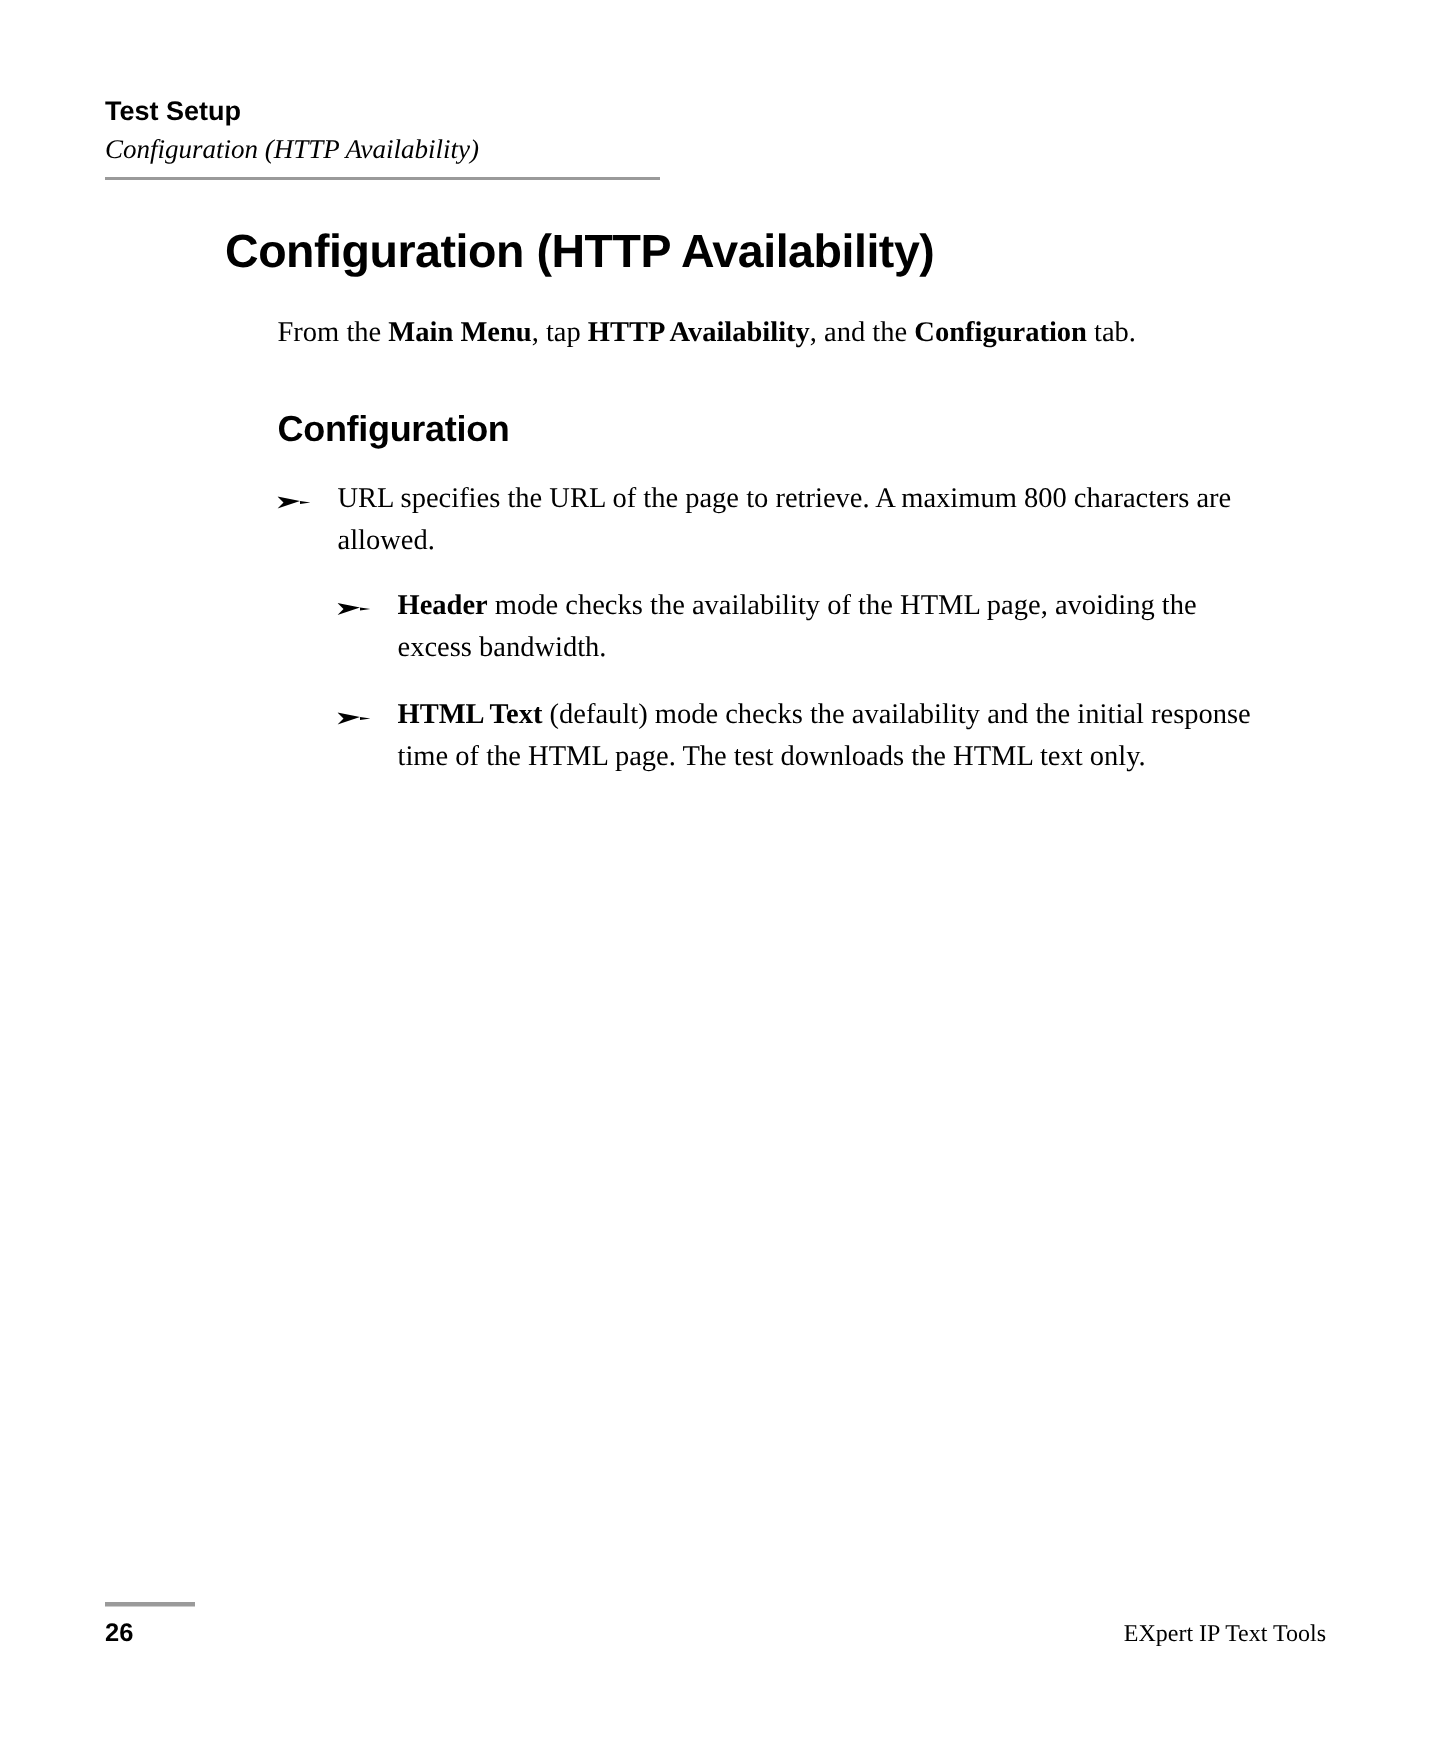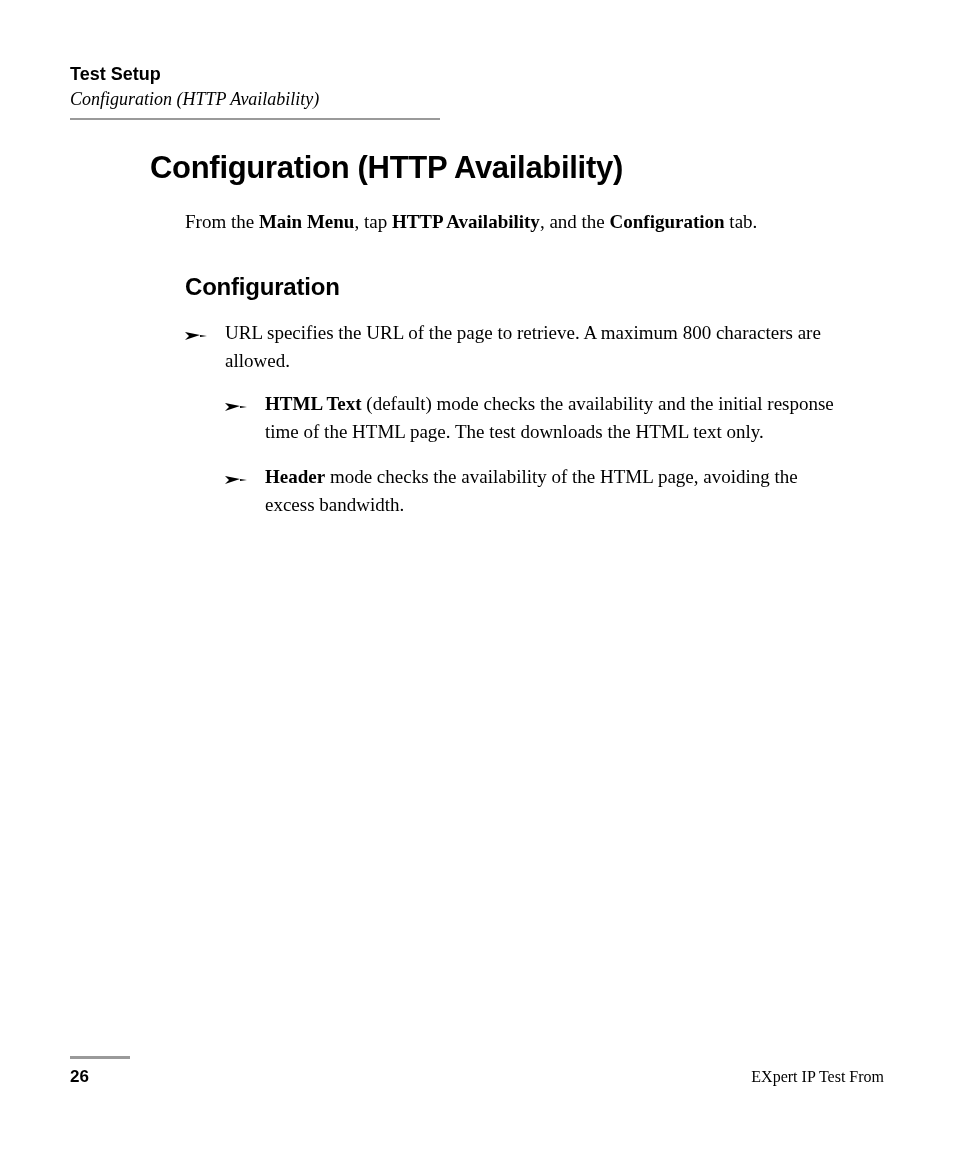--- a/index.html
+++ b/index.html
@@ -103,21 +103,21 @@
       margin-bottom: 16px;
       font-family: Georgia, 'Times New Roman', serif;
       font-size: 19px;
       line-height: 1.5;
     }
     .nested-item b {
       font-weight: 700;
     }
     .footer {
       position: absolute;
-      bottom: 72px;
+      bottom: 60px;
       left: 70px;
       right: 70px;
     }
     .footer-rule {
       width: 60px;
       height: 3px;
       background: #9a9a9a;
       border: none;
       margin-bottom: 8px;
     }
@@ -168,31 +168,31 @@
   </li>
 </ul>
 
 <ul class="nested-list">
   <li class="nested-item">
     <span class="bullet-arrow">
       <svg class="arrow-svg" viewBox="0 0 22 14">
           <path d="M0 3 L15 6 L0 11 L4 7 Z M15 6 L22 7 L15 8 Z" fill="#000"></path>
         </svg>
     </span>
-    <b>HTML Text</b><span> (default) mode checks the availability and the initial response time of the HTML page. The test downloads the HTML text only.</span>
+    <b>Header</b><span> mode checks the availability of the HTML page, avoiding the excess bandwidth.</span>
   </li>
   <li class="nested-item">
     <span class="bullet-arrow">
       <svg class="arrow-svg" viewBox="0 0 22 14">
           <path d="M0 3 L15 6 L0 11 L4 7 Z M15 6 L22 7 L15 8 Z" fill="#000"></path>
         </svg>
     </span>
-    <b>Header</b><span> mode checks the availability of the HTML page, avoiding the excess bandwidth.</span>
+    <b>HTML Text</b><span> (default) mode checks the availability and the initial response time of the HTML page. The test downloads the HTML text only.</span>
   </li>
 </ul>
 
 <div class="footer">
   <hr class="footer-rule">
   <div class="footer-row">
     <span class="page-number">26</span>
-    <span class="footer-text">EXpert IP Test From</span>
+    <span class="footer-text">EXpert IP Text Tools</span>
   </div>
 </div>
 
 </body></html>

